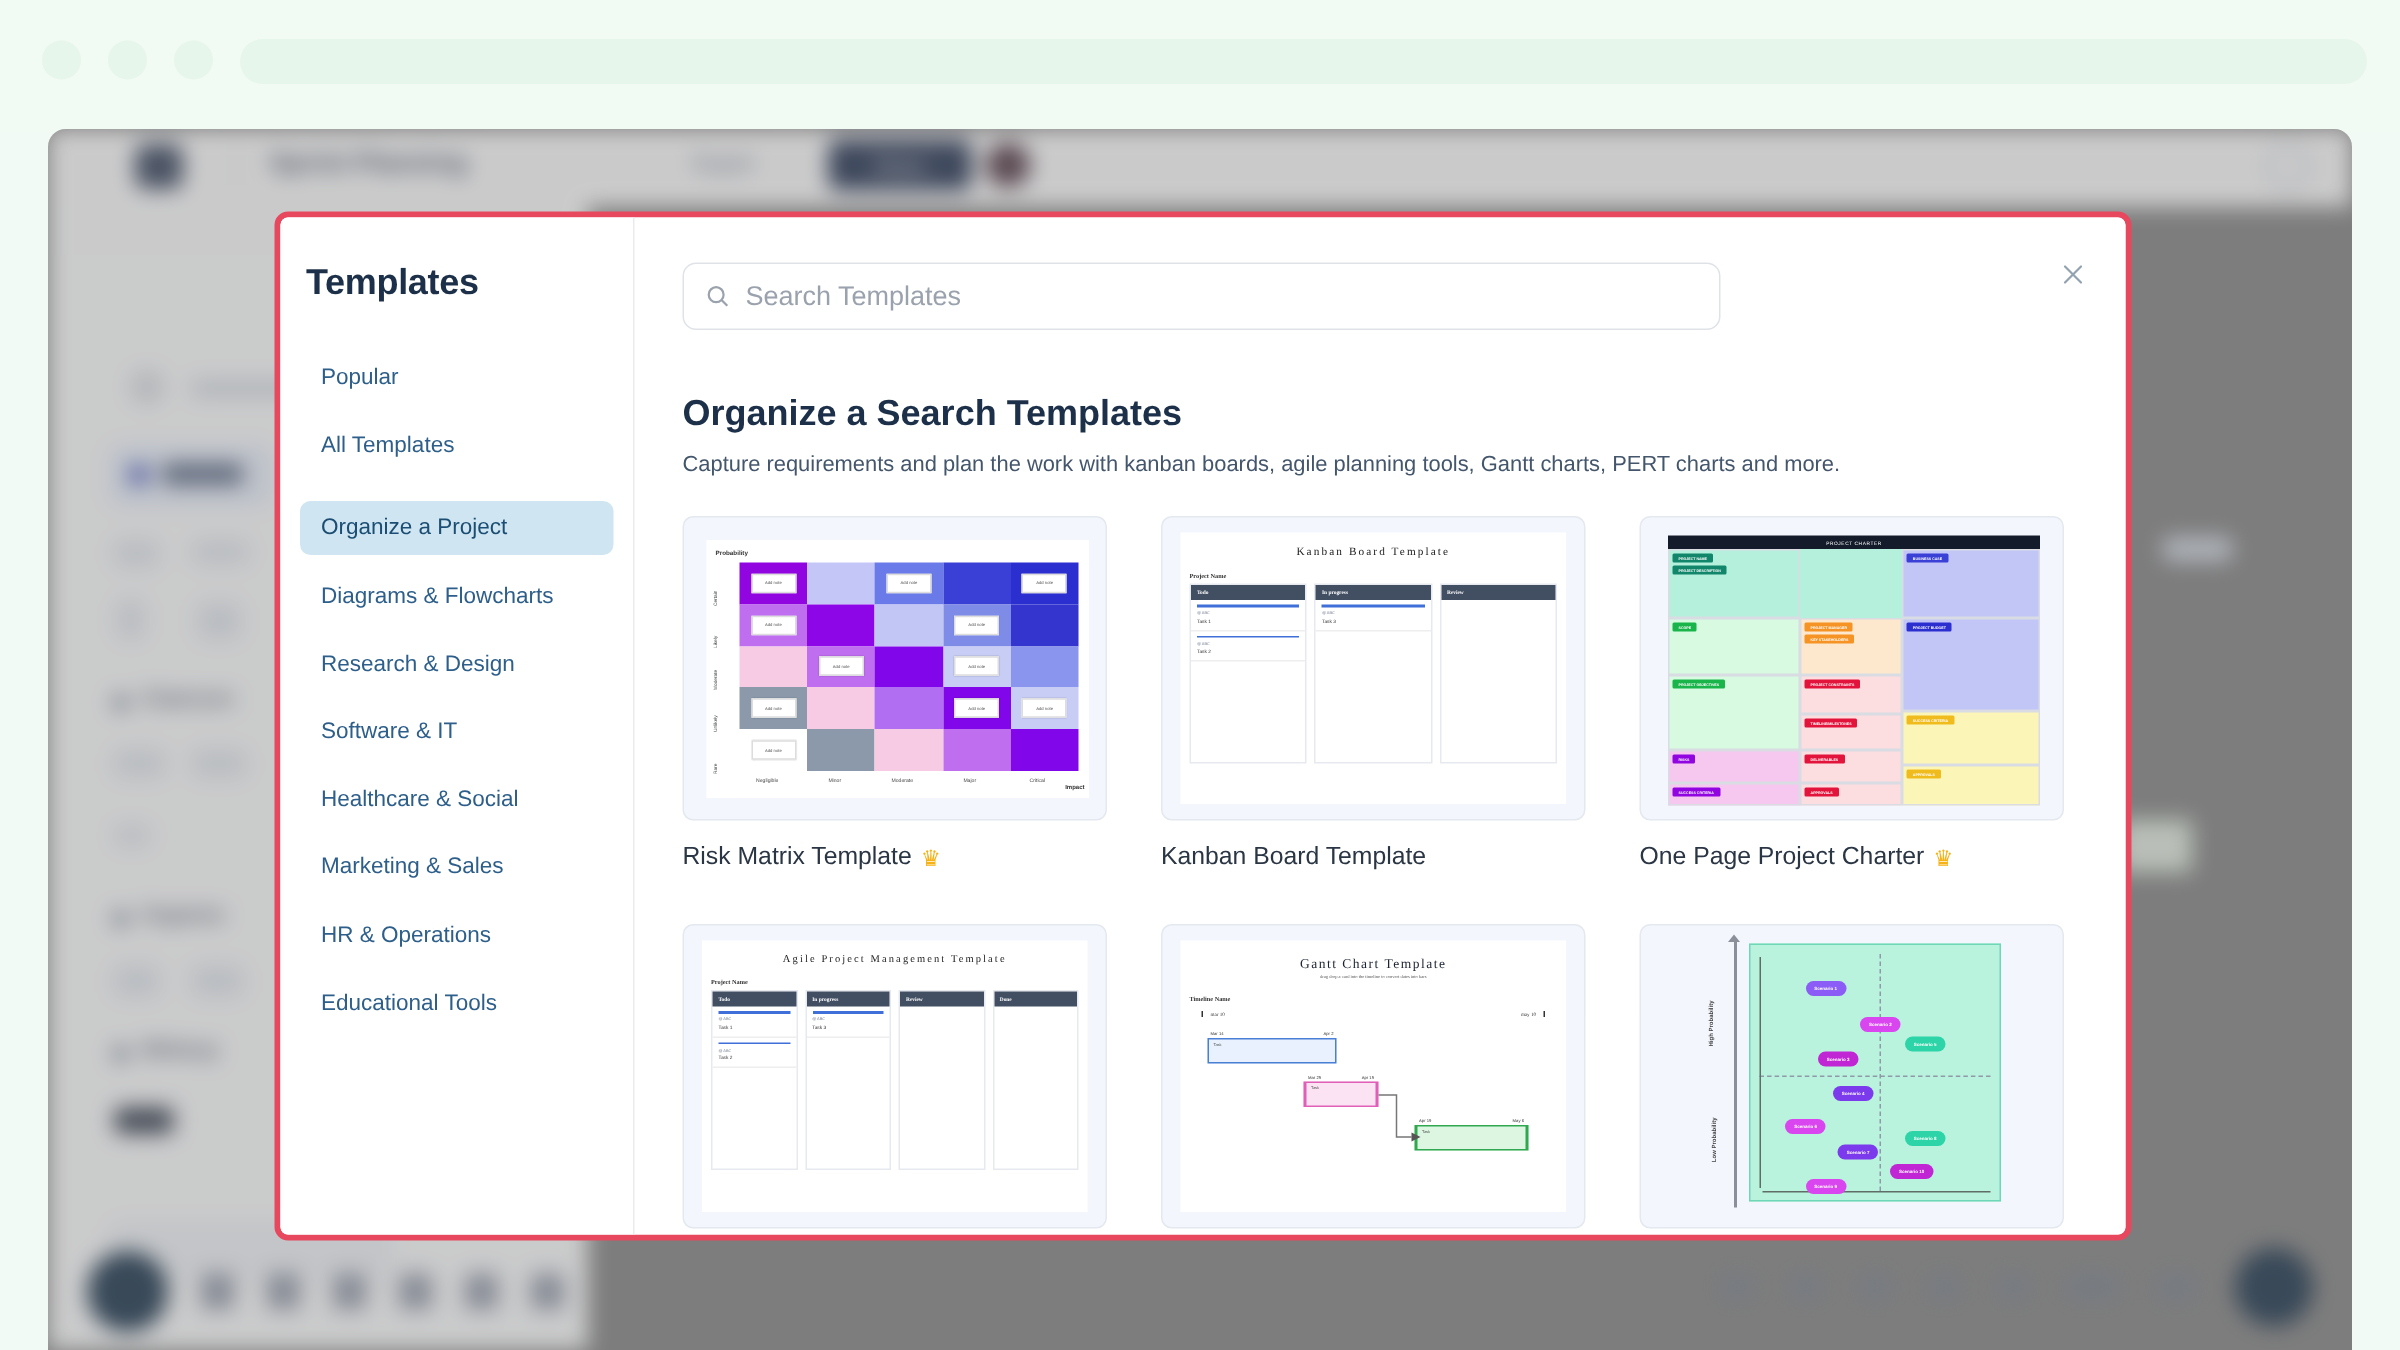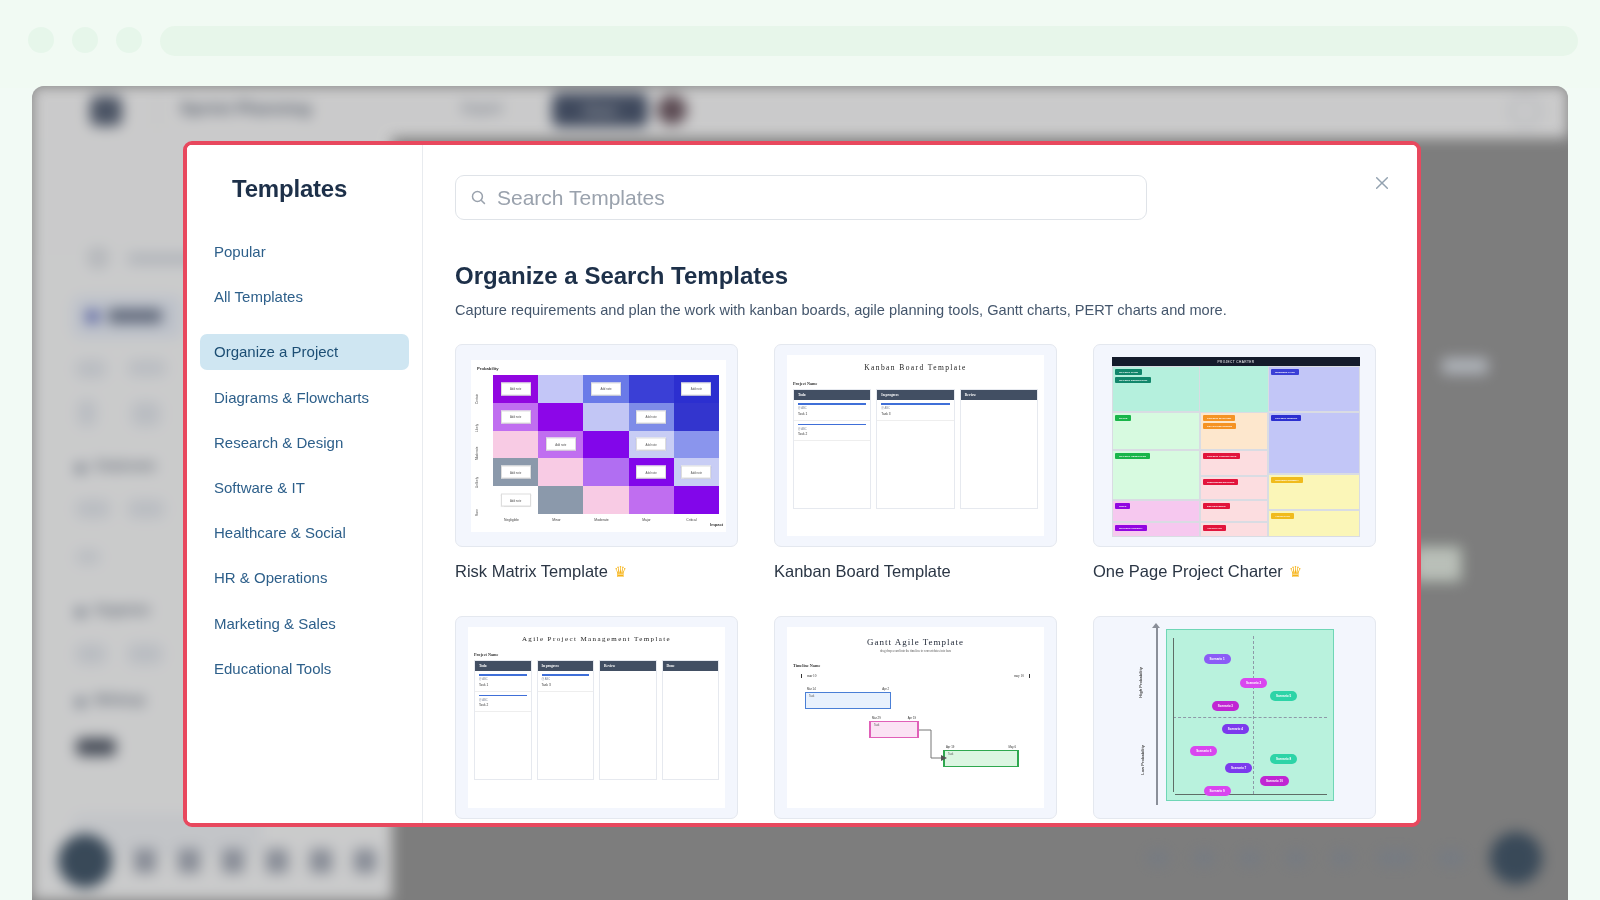--- a/index.html
+++ b/index.html
@@ -69,38 +69,38 @@
     position: absolute; inset: 0; background: #ffffff; border-radius: 5px;
     overflow: hidden; display: flex;
   }
 
   
   #modal-sidebar {
     width: 236px; flex: 0 0 236px; height: 100%;
     border-right: 1px solid #e8ebef; padding: 30px 0 0 0;
     background: #fff;
   }
-  #modal-title { font-size: 24px; font-weight: 700; color: #1d3049; padding: 0 0 0 45px; letter-spacing: -.2px; }
+  #modal-title { font-size: 24px; font-weight: 700; color: #1d3049; padding: 0 0 0 17px; letter-spacing: -.2px; }
   #sidebar-nav { margin-top: 31px; padding: 0 13px; }
   .nav-item {
     display: block; font-size: 15px; color: #2d5f8a;
     padding: 8px 14px; border-radius: 7px; line-height: 1.28;
     margin-bottom: 10px; cursor: pointer; white-space: pre-line;
   }
   .nav-item.spaced { margin-bottom: 20px; }
   .nav-item.active { background: #cfe6f2; color: #1c4e74; }
 
   
   #modal-content { flex: 1; position: relative; padding: 30px 36px 0 32px; overflow: hidden; }
   #search-row { display: flex; align-items: center; }
   #search-box {
     width: 692px; height: 45px; border: 1px solid #dfe3e8; border-radius: 9px;
     display: flex; align-items: center; padding: 0 14px; gap: 10px; background: #fff;
   }
-  #search-placeholder { font-size: 21px; color: #9aa2ad; }
+  #search-placeholder { font-size: 18px; color: #9aa2ad; }
   #close-btn {
     position: absolute; right: 22px; top: 25px; width: 26px; height: 26px;
     display: flex; align-items: center; justify-content: center; cursor: pointer;
   }
 
   #section-title { margin-top: 42px; font-size: 24px; font-weight: 700; color: #1d3049; }
   #section-sub { margin-top: 12px; font-size: 14.6px; color: #44566c; }
 
   #grid { margin-top: 26px; display: grid; grid-template-columns: repeat(3, 283px); gap: 35px 36px; }
   .card { cursor: pointer; }
@@ -259,22 +259,22 @@
     <div id="modal-sidebar">
       <div id="modal-title">Templates</div>
       <nav id="sidebar-nav">
         <a class="nav-item">Popular</a>
         <a class="nav-item spaced">All Templates</a>
         <a class="nav-item active">Organize a Project</a>
         <a class="nav-item">Diagrams &amp; Flowcharts</a>
         <a class="nav-item">Research &amp; Design</a>
         <a class="nav-item">Software &amp; IT</a>
         <a class="nav-item">Healthcare &amp; Social</a>
+        <a class="nav-item">Marketing &amp; Sales</a>
         <a class="nav-item">HR &amp; Operations</a>
-        <a class="nav-item">Marketing &amp; Sales</a>
         <a class="nav-item">Educational Tools</a>
       </nav>
     </div>
 
     <div id="modal-content">
 
       <div id="search-row">
         <div id="search-box">
           <svg width="17" height="17" viewBox="0 0 24 24" fill="none" stroke="#9aa2ad" stroke-width="2.1">
             <circle cx="10.5" cy="10.5" r="7"></circle>
@@ -511,21 +511,21 @@
             </div>
           </div>
           <div class="card-label">
             <span></span>
           </div>
         </div>
 
         <div class="card row2">
           <div class="card-thumb">
             <div class="gt">
-              <div class="gt-title">Gantt  Agile  Template</div>
+              <div class="gt-title">Gantt  Chart  Template</div>
               <div class="gt-sub">drag drop a card into the timeline to convert dates into bars</div>
               <div class="gt-tl">Timeline Name</div>
               <div class="gt-area">
                 <div class="gt-tick" style="left:6px;border-left:1px solid #333;padding-left:5px;">mar 10</div>
                 <div class="gt-tick" style="right:6px;border-right:1px solid #333;padding-right:5px;">may 10</div>
 
                 <div class="gt-bar" style="left:10px;top:18px;width:86px;border-color:#4a7fd6;background:#e8f1fd;">
                   <span class="cap" style="left:1px;">Mar 14</span>
                   <span class="cap" style="right:1px;">Apr 2</span>
                   <span class="txt">Task</span>

